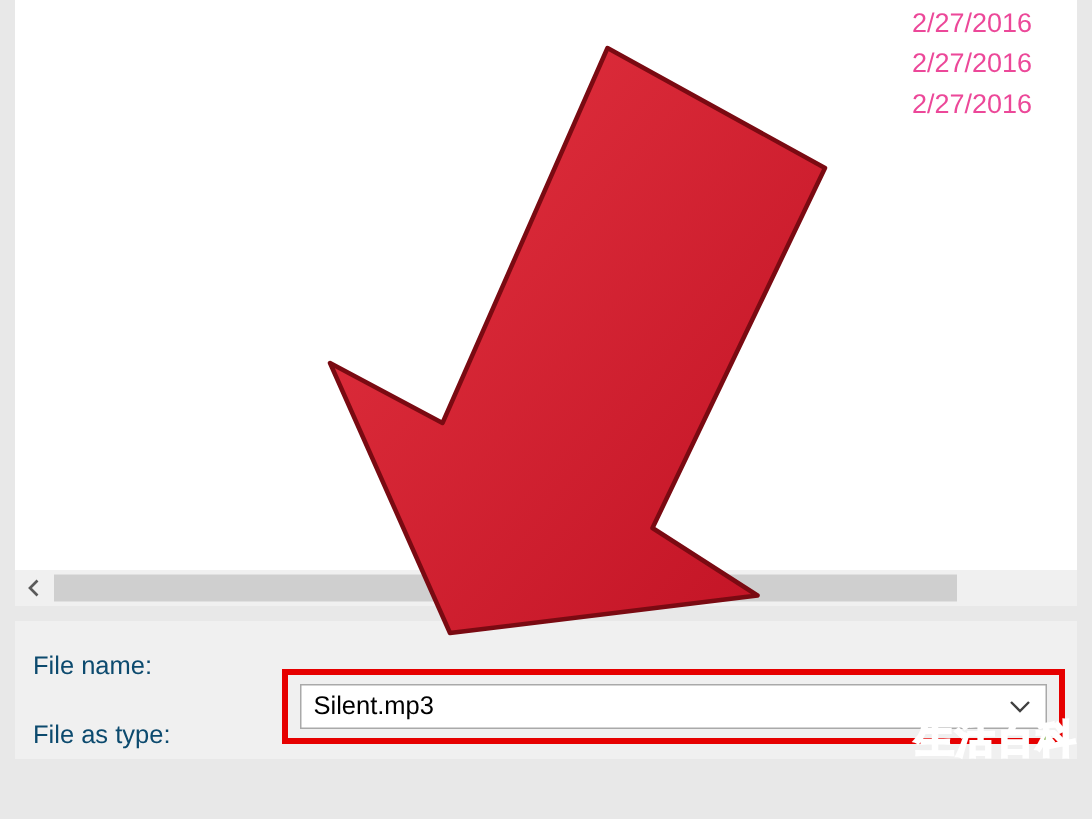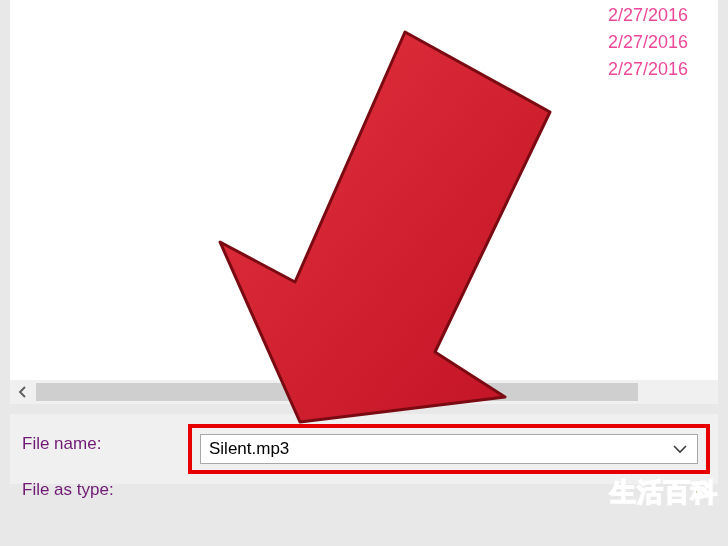--- a/index.html
+++ b/index.html
@@ -66,20 +66,21 @@
     left: 10px;
     right: 10px;
     background: #f0f0f0;
     padding: 10px 8px 10px 8px;
   }
   .highlight-box {
     border: 4px solid #e60000;
     padding: 6px 8px;
     margin-left: 170px;
     background: #f0f0f0;
+    margin-top: 22px;
   }
   .field-row {
     display: flex;
     align-items: center;
     margin-bottom: 12px;
   }
   .field-row:last-child { margin-bottom: 0; }
   .combo {
     flex: 1;
     height: 30px;
@@ -127,21 +128,21 @@
     color: #8aa85e;
     text-align: right;
     letter-spacing: 0.5px;
   }
   .label-row1 { top: 434px; }
   .label-row2 { top: 480px; }
   .field-label-abs {
     position: absolute;
     left: 22px;
     font-size: 17px;
-    color: #701a75;
+    color: #0c4a6e;
   }
 </style>
 </head>
 <body>
 
 <div class="file-pane">
   <div class="date-column">
     <div>2/27/2016</div>
     <div>2/27/2016</div>
     <div>2/27/2016</div>

